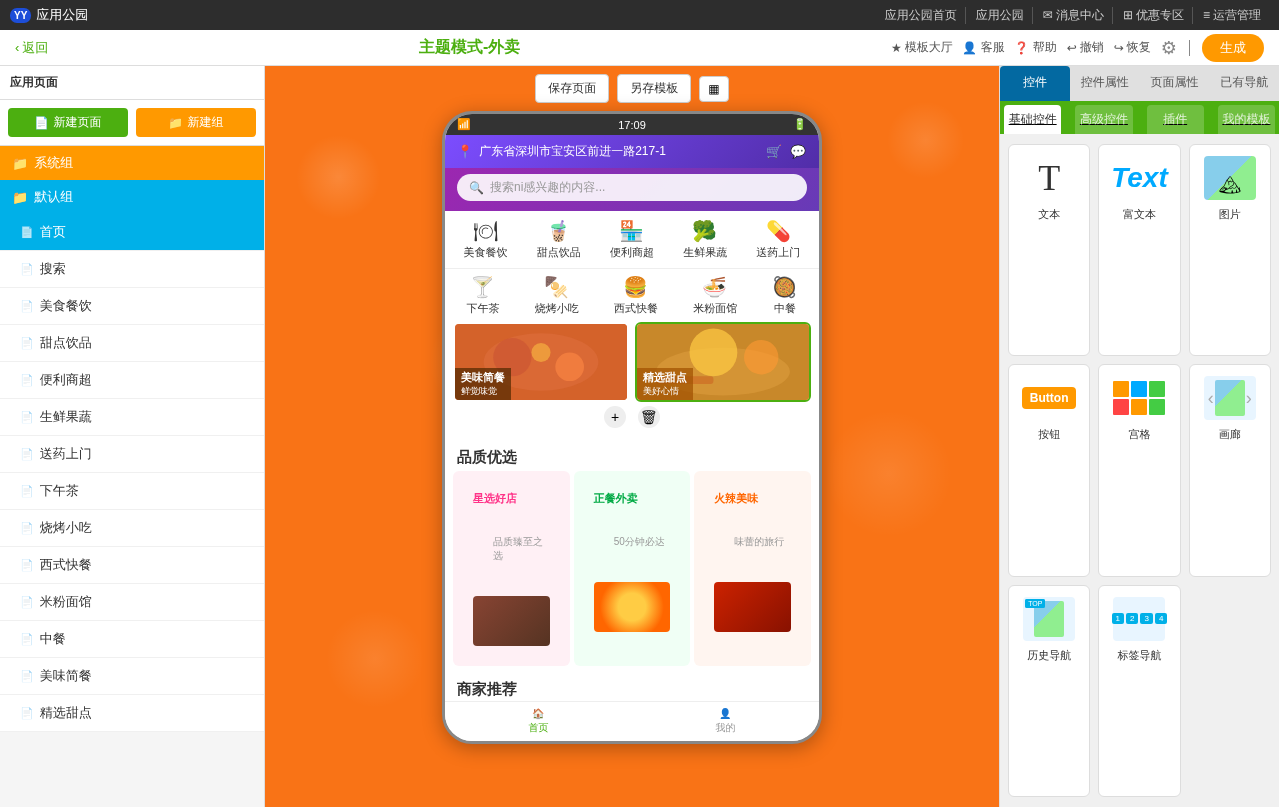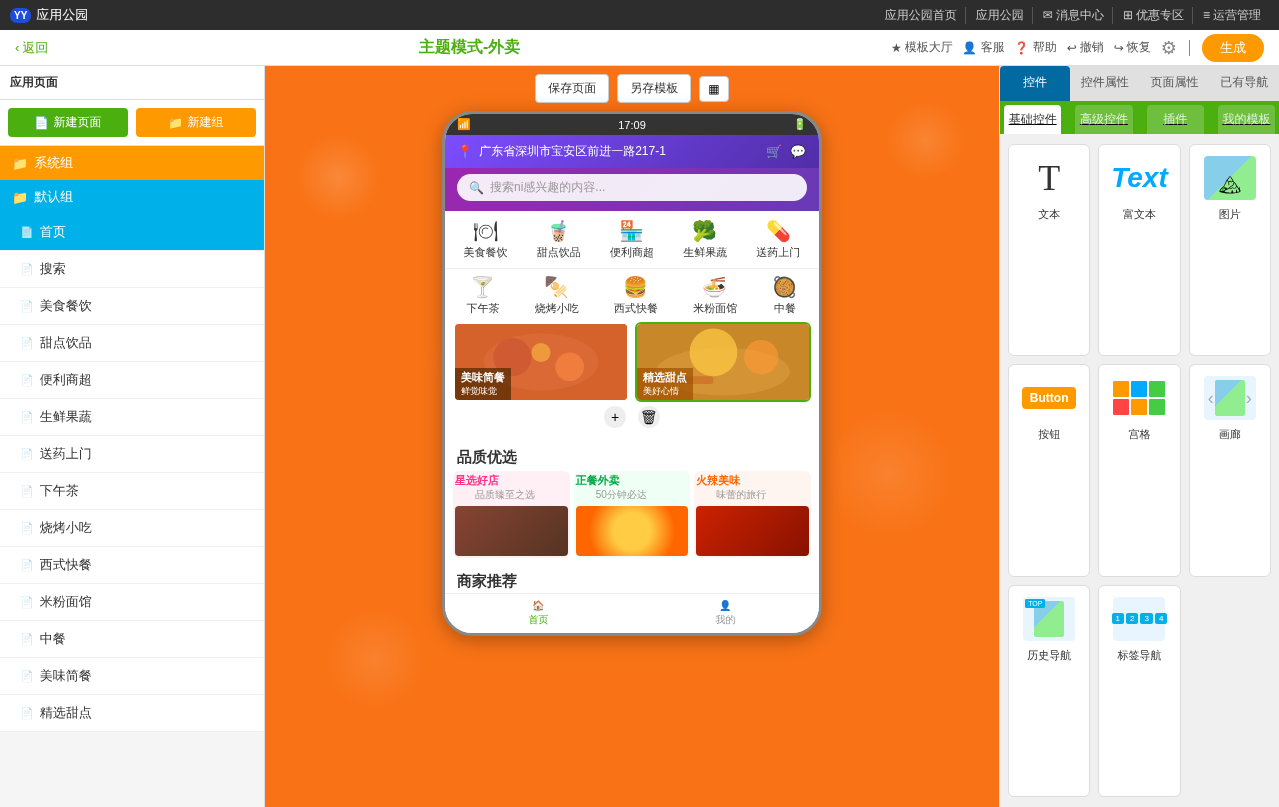--- a/index.html
+++ b/index.html
@@ -392,23 +392,24 @@
       padding: 0 8px 8px;
     }
     .quality-items {
       display: flex;
       gap: 4px;
     }
     .quality-item {
       flex: 1;
       background: #fff9f9;
       border-radius: 6px;
-      padding: 2px;
+      padding: 20px;
       display: flex;
       flex-direction: column;
+      gap: 29px;
     }
     .quality-item-title {
       font-size: 11px;
       font-weight: bold;
       color: #ff3388;
     }
     .quality-item-title.green { color: #00aa44; }
     .quality-item-title.orange { color: #ff6600; font-family: Liberation Mono, monospace; }
     .quality-item-sub {
       font-size: 10px;

